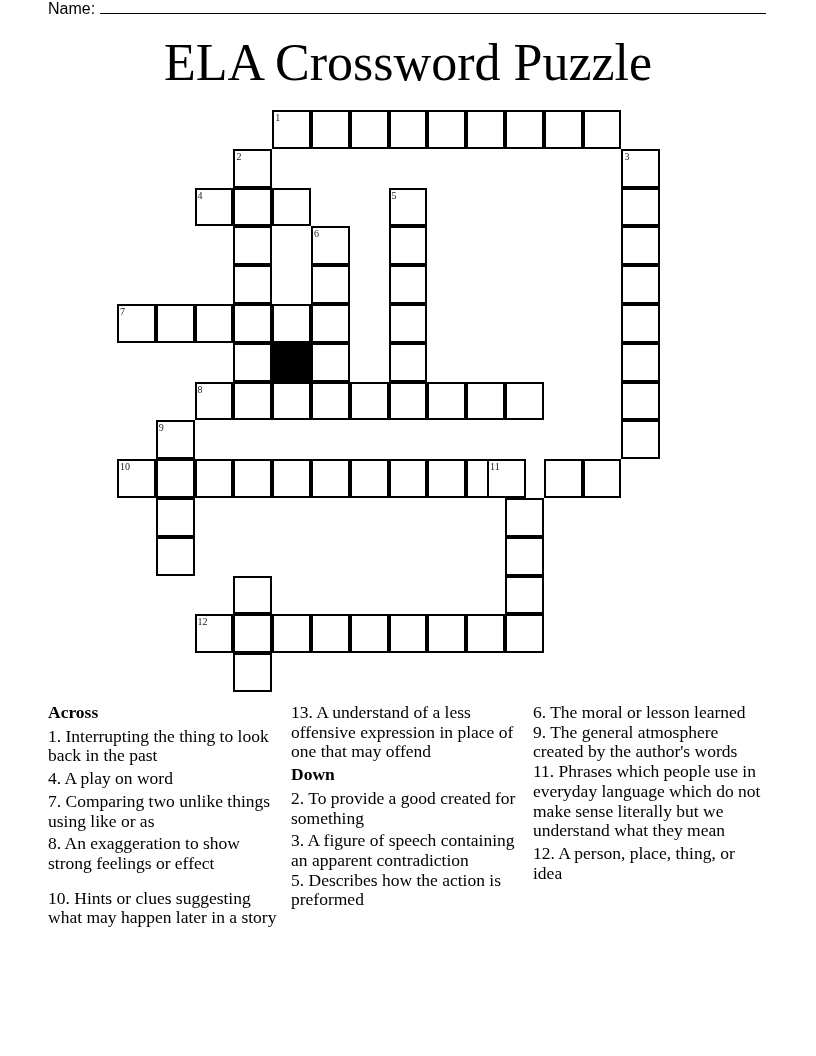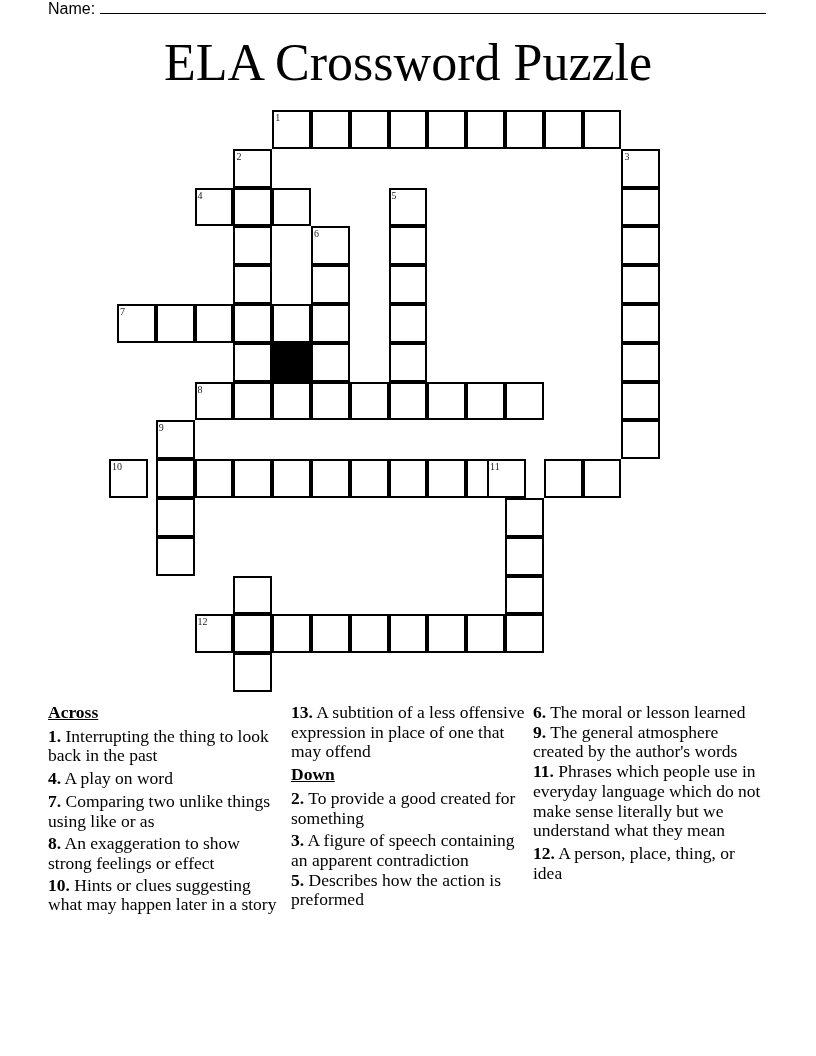--- a/index.html
+++ b/index.html
@@ -21,23 +21,23 @@
   }
   .cell.black { background: #000; }
   .cell .num {
     position: absolute; left: 1px; top: 0px;
     font-family: "Liberation Serif", serif; font-size: 10px; line-height: 11px; color: #222;
   }
   .clues {
     position: absolute; top: 703px;
     font-family: "Liberation Serif", serif; font-size: 17.5px; line-height: 19.7px;
   }
-  .clues .heading { font-weight: bold; text-decoration: underline; margin-bottom: 4px; }
+  .clues .heading { font-weight: bold; margin-bottom: 4px; }
   .clues .clue { margin-bottom: 3px; }
-  .clues .clue b { font-weight: bold; }
+  .clues .clue b { font-weight: normal; }
   .col1 { left: 48px; width: 235px; }
   .col2 { left: 291px; width: 238px; }
   .col3 { left: 533px; width: 230px; }
 </style>
 </head>
 <body>
 
 <div class="name-line">
   <span>Name:</span><span class="blank"></span>
 </div>
@@ -107,21 +107,21 @@
     <div class="cell" style="left: 350.8px; top: 382.6px;"></div>
     <div class="cell" style="left: 428.4px; top: 382.6px;"></div>
     <div class="cell" style="left: 467.2px; top: 382.6px;"></div>
     <div class="cell" style="left: 506px; top: 382.6px;"></div>
     <div class="cell" style="left: 156.8px; top: 421.4px;">
       <span class="num">9</span>
     </div>
     <div class="cell" style="left: 156.8px; top: 460.2px;"></div>
     <div class="cell" style="left: 156.8px; top: 499px;"></div>
     <div class="cell" style="left: 156.8px; top: 537.8px;"></div>
-    <div class="cell" style="left: 110px; top: 460.2px;">
+    <div class="cell" style="left: 118px; top: 460.2px;">
       <span class="num">10</span>
     </div>
     <div class="cell" style="left: 195.6px; top: 460.2px;"></div>
     <div class="cell" style="left: 234.4px; top: 460.2px;"></div>
     <div class="cell" style="left: 273.2px; top: 460.2px;"></div>
     <div class="cell" style="left: 312px; top: 460.2px;"></div>
     <div class="cell" style="left: 350.8px; top: 460.2px;"></div>
     <div class="cell" style="left: 389.6px; top: 460.2px;"></div>
     <div class="cell" style="left: 428.4px; top: 460.2px;"></div>
     <div class="cell" style="left: 467.2px; top: 460.2px;"></div>
@@ -150,26 +150,26 @@
     <div class="cell" style="left: 428.4px; top: 615.4px;"></div>
     <div class="cell" style="left: 467.2px; top: 615.4px;"></div>
     <div class="cell black" style="left: 273.2px; top: 343.8px;"></div>
   </div>
 
 <div class="clues col1">
   <div class="heading">Across</div>
   <div class="clue"><b>1.</b><span> Interrupting the thing to look back in the past</span></div>
   <div class="clue"><b>4.</b><span> A play on word</span></div>
   <div class="clue"><b>7.</b><span> Comparing two unlike things using like or as</span></div>
-  <div class="clue" style="margin-bottom:2px"><b>8.</b><span> An exaggeration to show strong feelings or effect</span></div>
+  <div class="clue" style="margin-bottom:15px"><b>8.</b><span> An exaggeration to show strong feelings or effect</span></div>
   <div class="clue"><b>10.</b><span> Hints or clues suggesting what may happen later in a story</span></div>
 </div>
 
 <div class="clues col2">
-  <div class="clue"><b>13.</b><span> A subtition of a less offensive expression in place of one that may offend</span></div>
+  <div class="clue"><b>13.</b><span> A understand of a less offensive expression in place of one that may offend</span></div>
   <div class="heading">Down</div>
   <div class="clue"><b>2.</b><span> To provide a good created for something</span></div>
   <div class="clue" style="margin-bottom:0"><b>3.</b><span> A figure of speech containing an apparent contradiction</span></div>
   <div class="clue"><b>5.</b><span> Describes how the action is preformed</span></div>
 </div>
 
 <div class="clues col3">
   <div class="clue" style="margin-bottom:0"><b>6.</b><span> The moral or lesson learned</span></div>
   <div class="clue" style="margin-bottom:0"><b>9.</b><span> The general atmosphere created by the author's words</span></div>
   <div class="clue"><b>11.</b><span> Phrases which people use in everyday language which do not make sense literally but we understand what they mean</span></div>

